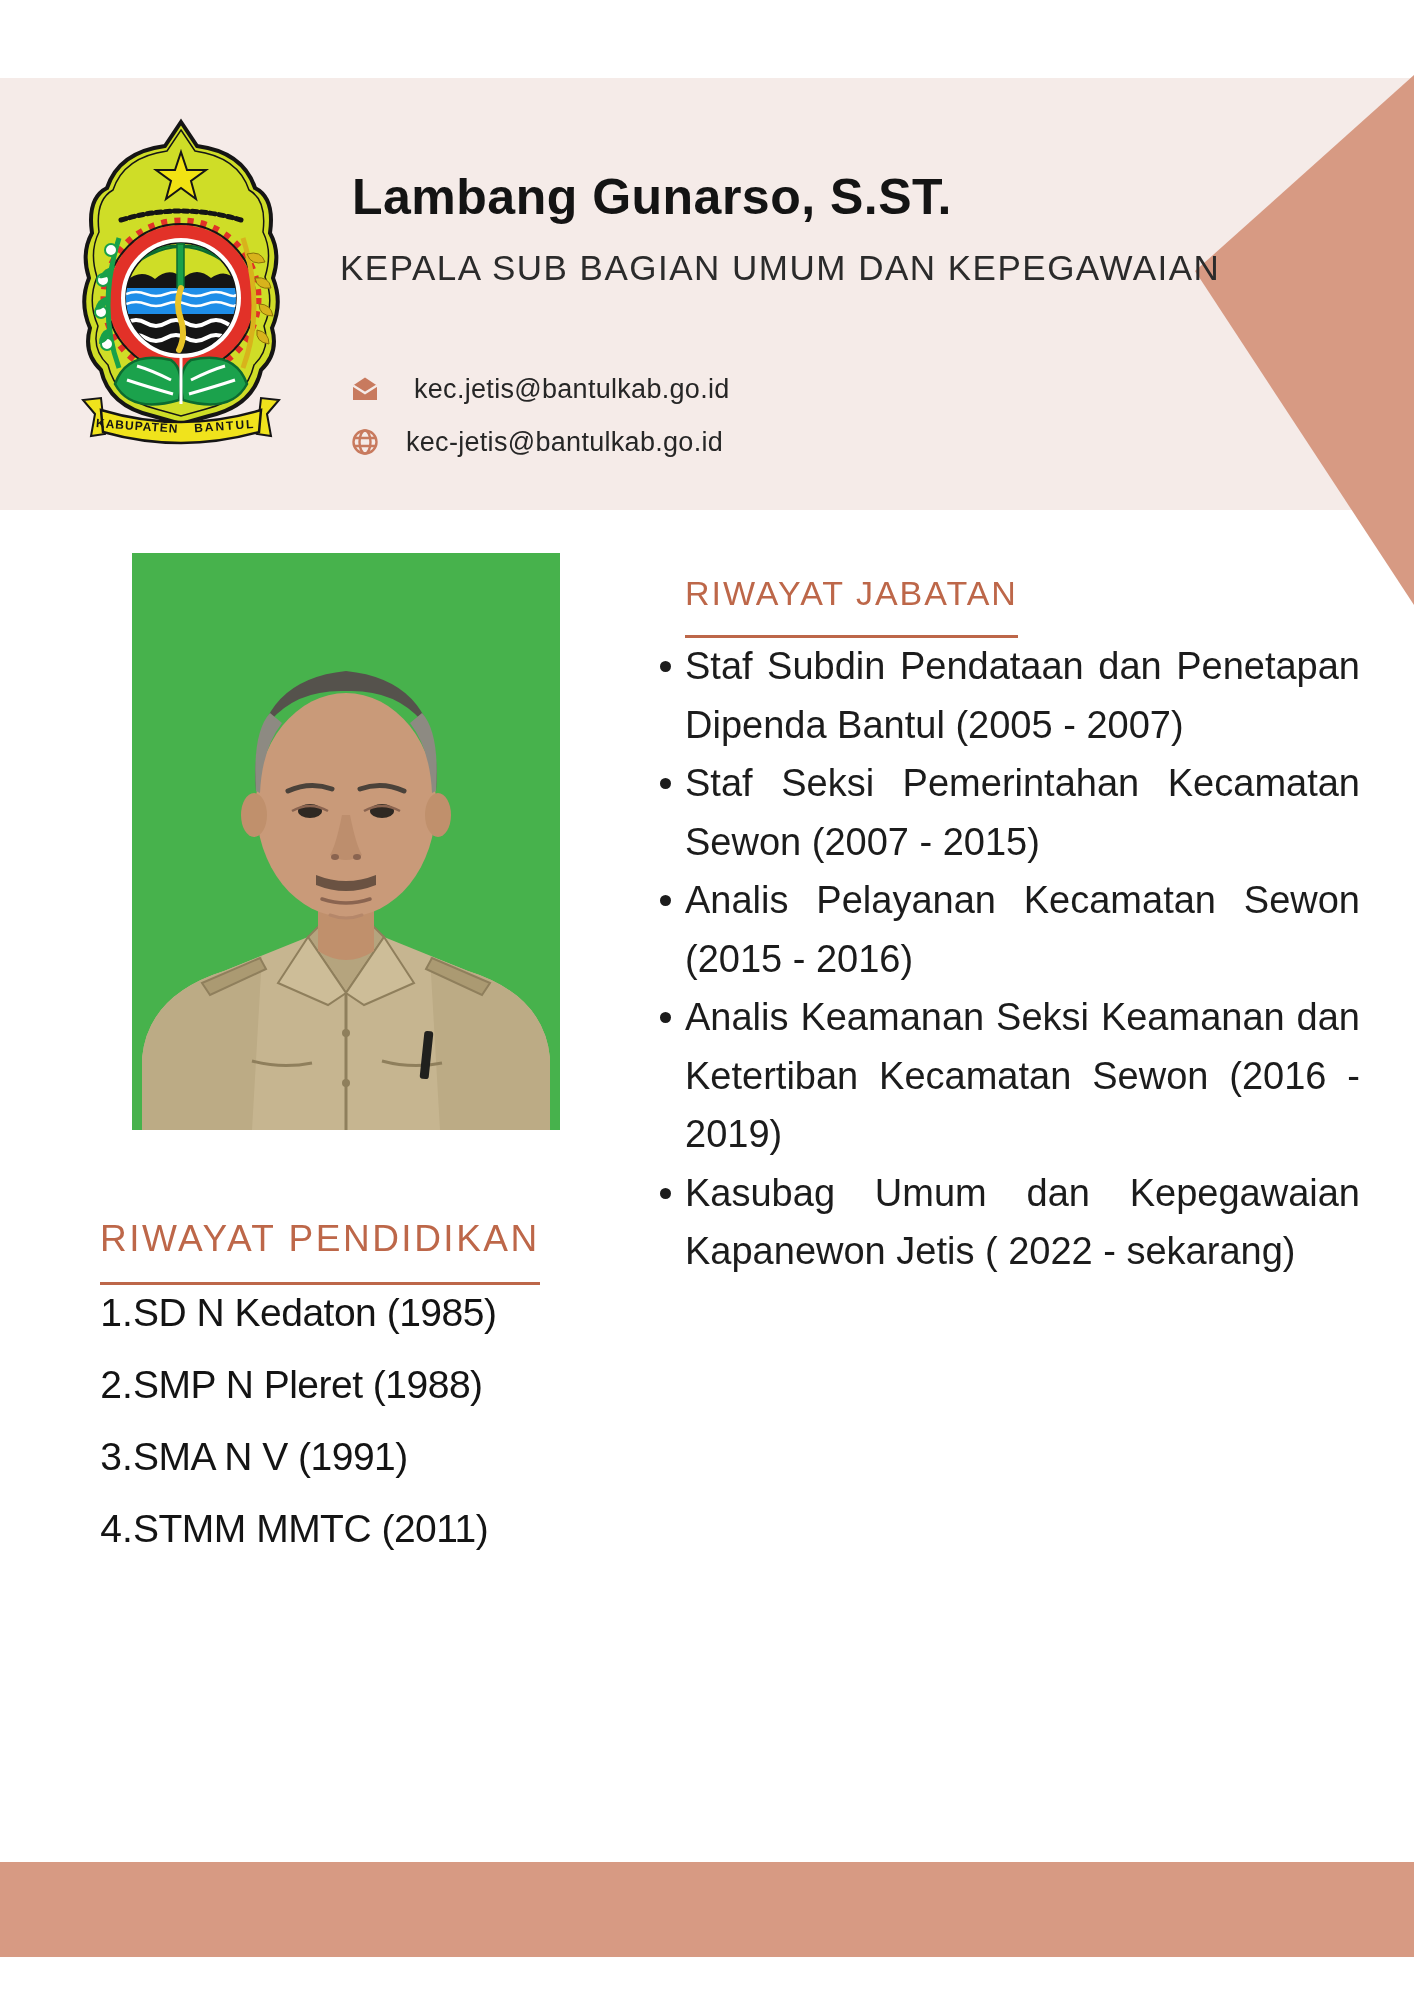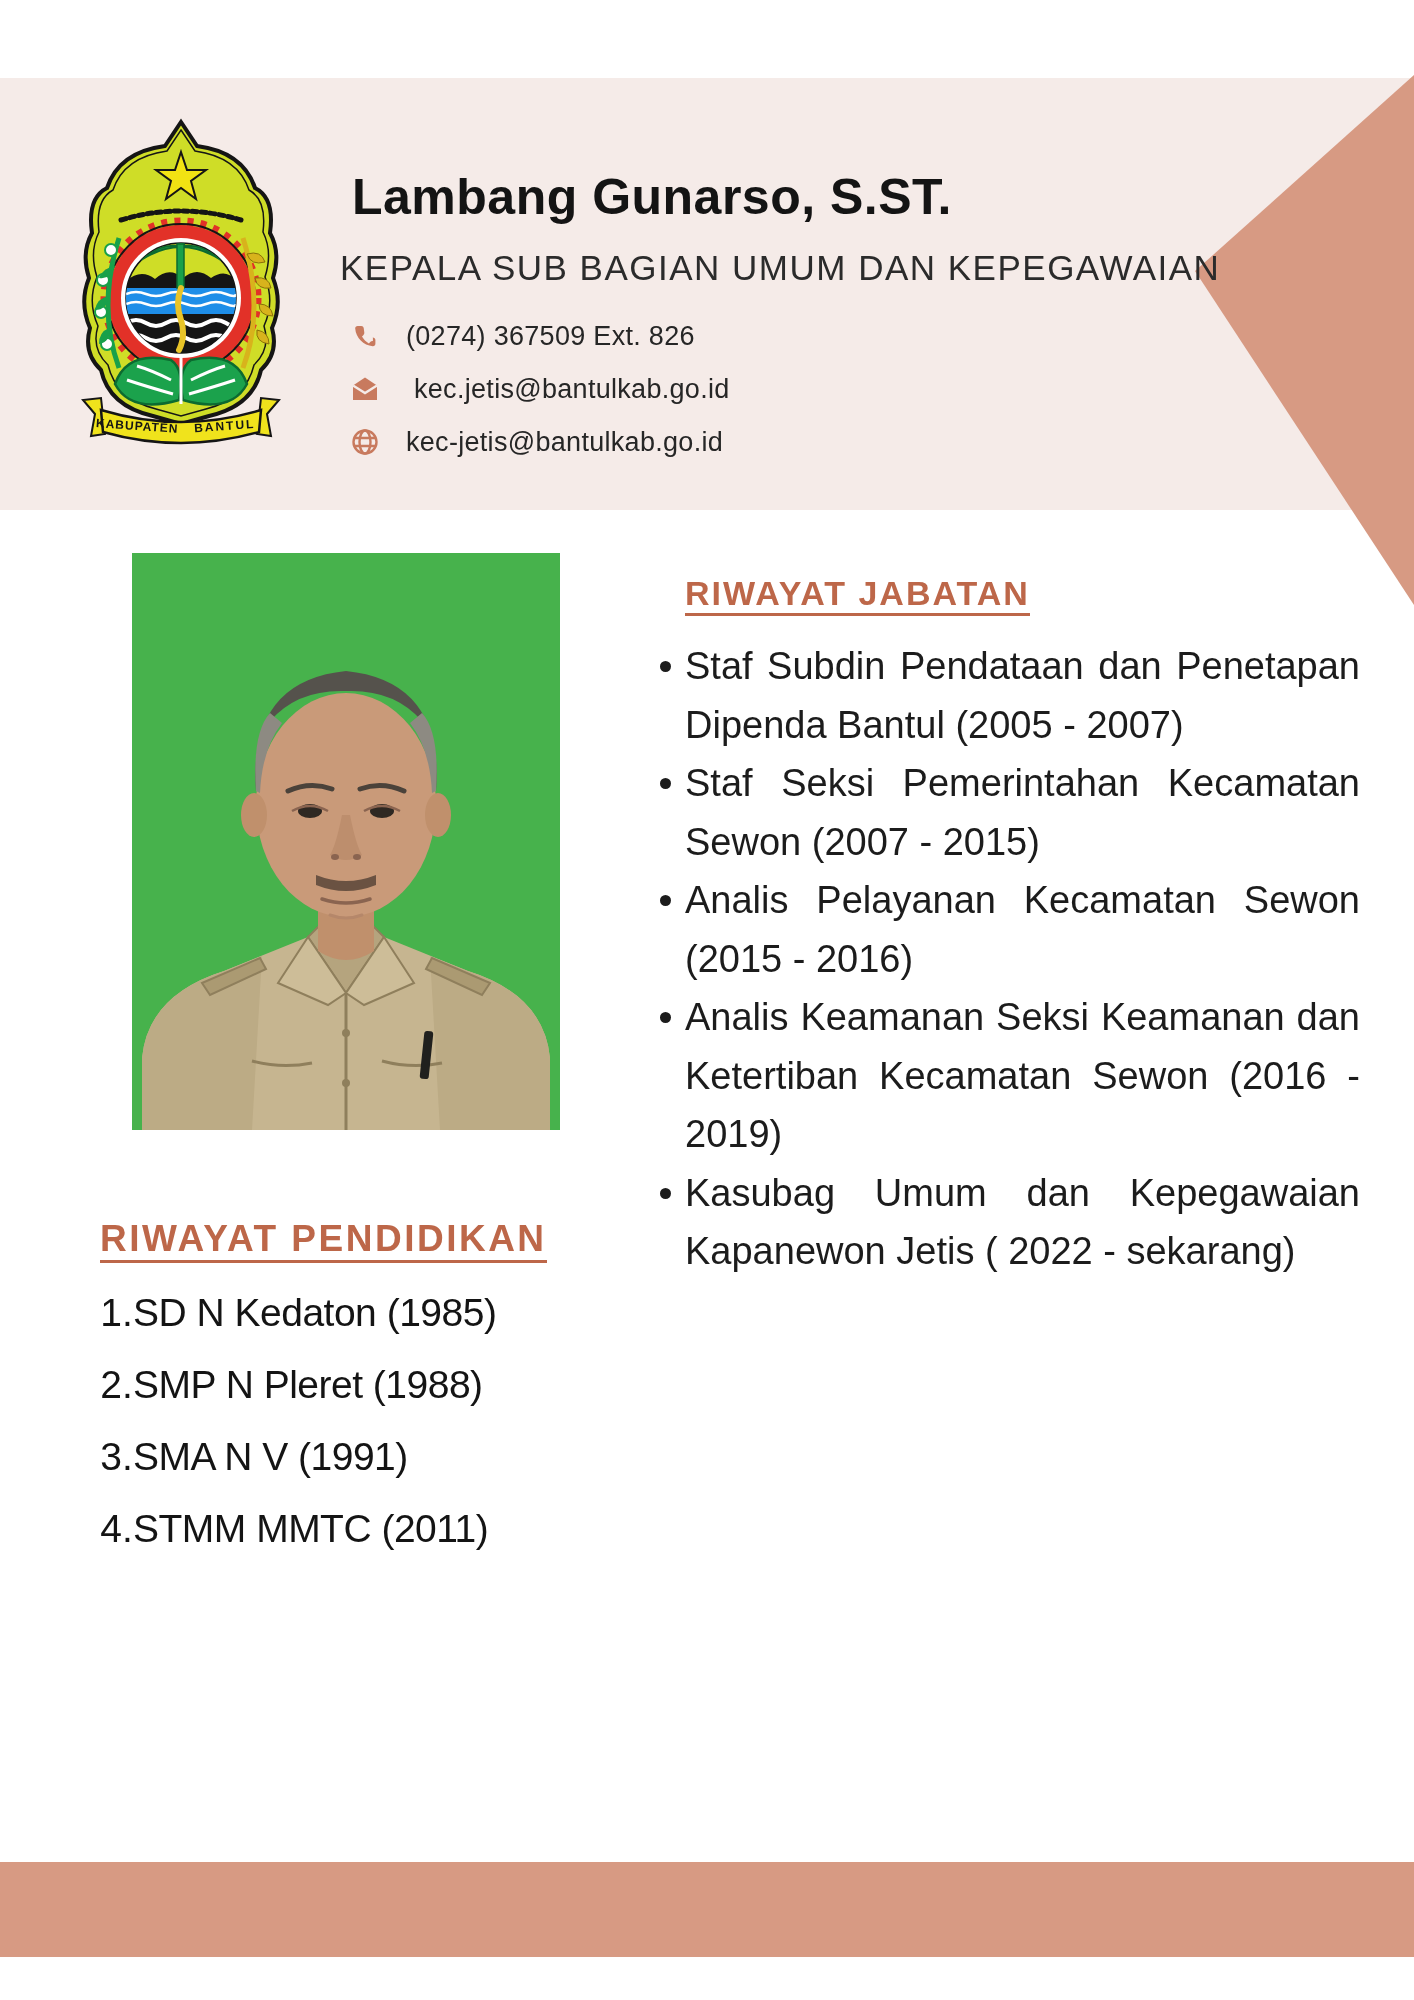--- a/index.html
+++ b/index.html
@@ -37,22 +37,22 @@
   .row-phone{top:319px;}
   .row-mail{top:372px;gap:8px;}
   .row-globe{top:425px;}
   
   .logo{position:absolute;left:75px;top:118px;width:212px;height:330px;}
   
   .photo{position:absolute;left:132px;top:553px;width:428px;height:577px;}
   
   .sec-heading{
     position:absolute;display:inline-block;
-    font-weight:700;color:var(--terracotta);
-    border-bottom:3px solid var(--terracotta);padding-bottom:0;
+    font-weight:400;color:var(--terracotta);
+    border-bottom:3px solid var(--terracotta);padding-bottom:22px;
   }
   .career-heading{left:685px;top:574px;font-size:34px;letter-spacing:2px;}
   .edu-heading{left:100px;top:1218px;font-size:37px;letter-spacing:2.5px;}
   
   .career-list{
     position:absolute;left:658px;top:637px;width:702px;margin:0;padding:0;
     list-style:none;
   }
   .career-list li{
     position:relative;padding-left:27px;margin:0;
@@ -133,26 +133,20 @@
       <path d="M192 296 L204 282 L186 280 L182 316 L196 318 Z" fill="#f0e31c" stroke="#151515" stroke-width="2"></path>
       <path d="M26 292 Q106 316 186 292 L184 314 Q106 336 28 314 Z" fill="#f0e31c" stroke="#151515" stroke-width="2.5"></path>
       <text x="62" y="312" font-size="12" font-weight="700" fill="#151515" text-anchor="middle" transform="rotate(4 62 312)" letter-spacing="1">KABUPATEN</text>
       <text x="150" y="312" font-size="12" font-weight="700" fill="#151515" text-anchor="middle" transform="rotate(-4 150 312)" letter-spacing="2">BANTUL</text>
     </g>
   </svg>
 
   <div class="person-name">Lambang Gunarso, S.ST.</div>
   <div class="person-title">KEPALA SUB BAGIAN UMUM DAN KEPEGAWAIAN</div>
 
-  <div class="contact-row row-phone">
-    <svg class="cicon" viewBox="0 0 30 30">
-      <path d="M22.9 20.1c-1-.1-2 .3-2.7 1l-1.3 1.3c-2.9-1.6-5.3-4-6.9-6.9l1.3-1.3c.7-.7 1.1-1.7 1-2.7L13.7 7c-.2-1.2-1.2-2-2.4-2H7.6C6.2 5 5.1 6.2 5.2 7.6 5.9 17 13.4 24.5 22.8 25.2c1.4.1 2.6-1 2.6-2.4v-3.7c0-1.2-.8-2.2-2-2.4l-.5-.6z" fill="var(--icon-terracotta)"></path>
-    </svg>
-    <span class="ctext">(0274) 367509 Ext. 826</span>
-  </div>
 
   <div class="contact-row row-mail">
     <svg class="cicon" viewBox="0 0 30 30">
       <path d="M15 3.5 L27 11.5 L27 26 L3 26 L3 11.5 Z" fill="var(--icon-terracotta)"></path>
       <path d="M3 11.5 L15 19 L27 11.5" fill="none" stroke="#f5ebe8" stroke-width="2.4"></path>
     </svg>
     <span class="ctext">kec.jetis@bantulkab.go.id</span>
   </div>
 
   <div class="contact-row row-globe">

